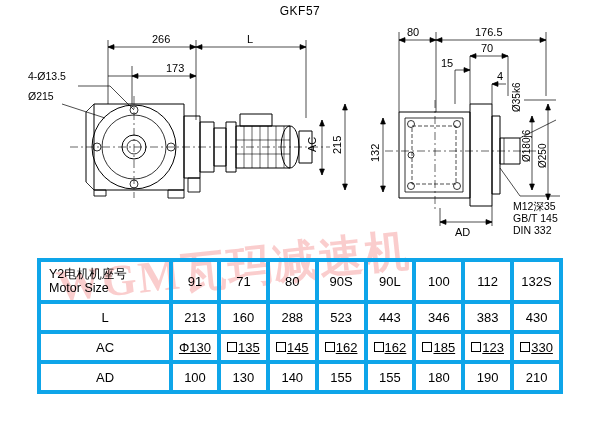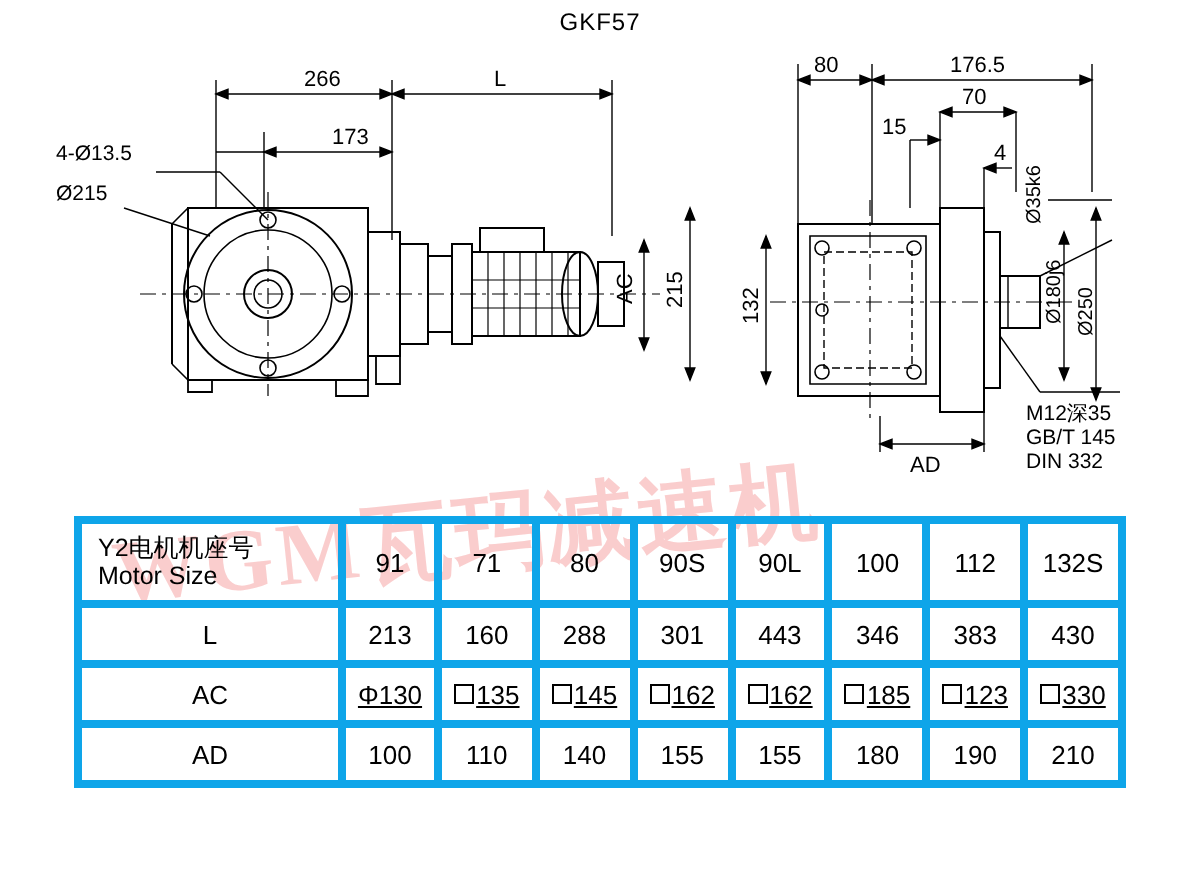--- a/index.html
+++ b/index.html
@@ -268,41 +268,41 @@
       <td>90L</td>
       <td>100</td>
       <td>112</td>
       <td>132S</td>
     </tr>
     <tr>
       <td class="rowlabel">L</td>
       <td>213</td>
       <td>160</td>
       <td>288</td>
-      <td>301</td>
+      <td>523</td>
       <td>443</td>
       <td>346</td>
       <td>383</td>
       <td>430</td>
     </tr>
     <tr>
       <td class="rowlabel">AC</td>
       <td><span class="cellv">Φ130</span></td>
       <td><span class="sq"></span><span class="cellv">135</span></td>
       <td><span class="sq"></span><span class="cellv">145</span></td>
       <td><span class="sq"></span><span class="cellv">162</span></td>
       <td><span class="sq"></span><span class="cellv">162</span></td>
       <td><span class="sq"></span><span class="cellv">185</span></td>
       <td><span class="sq"></span><span class="cellv">123</span></td>
       <td><span class="sq"></span><span class="cellv">330</span></td>
     </tr>
     <tr>
       <td class="rowlabel">AD</td>
       <td>100</td>
-      <td>110</td>
+      <td>130</td>
       <td>140</td>
       <td>155</td>
       <td>155</td>
       <td>180</td>
       <td>190</td>
       <td>210</td>
     </tr>
   </tbody>
     </table>
 

